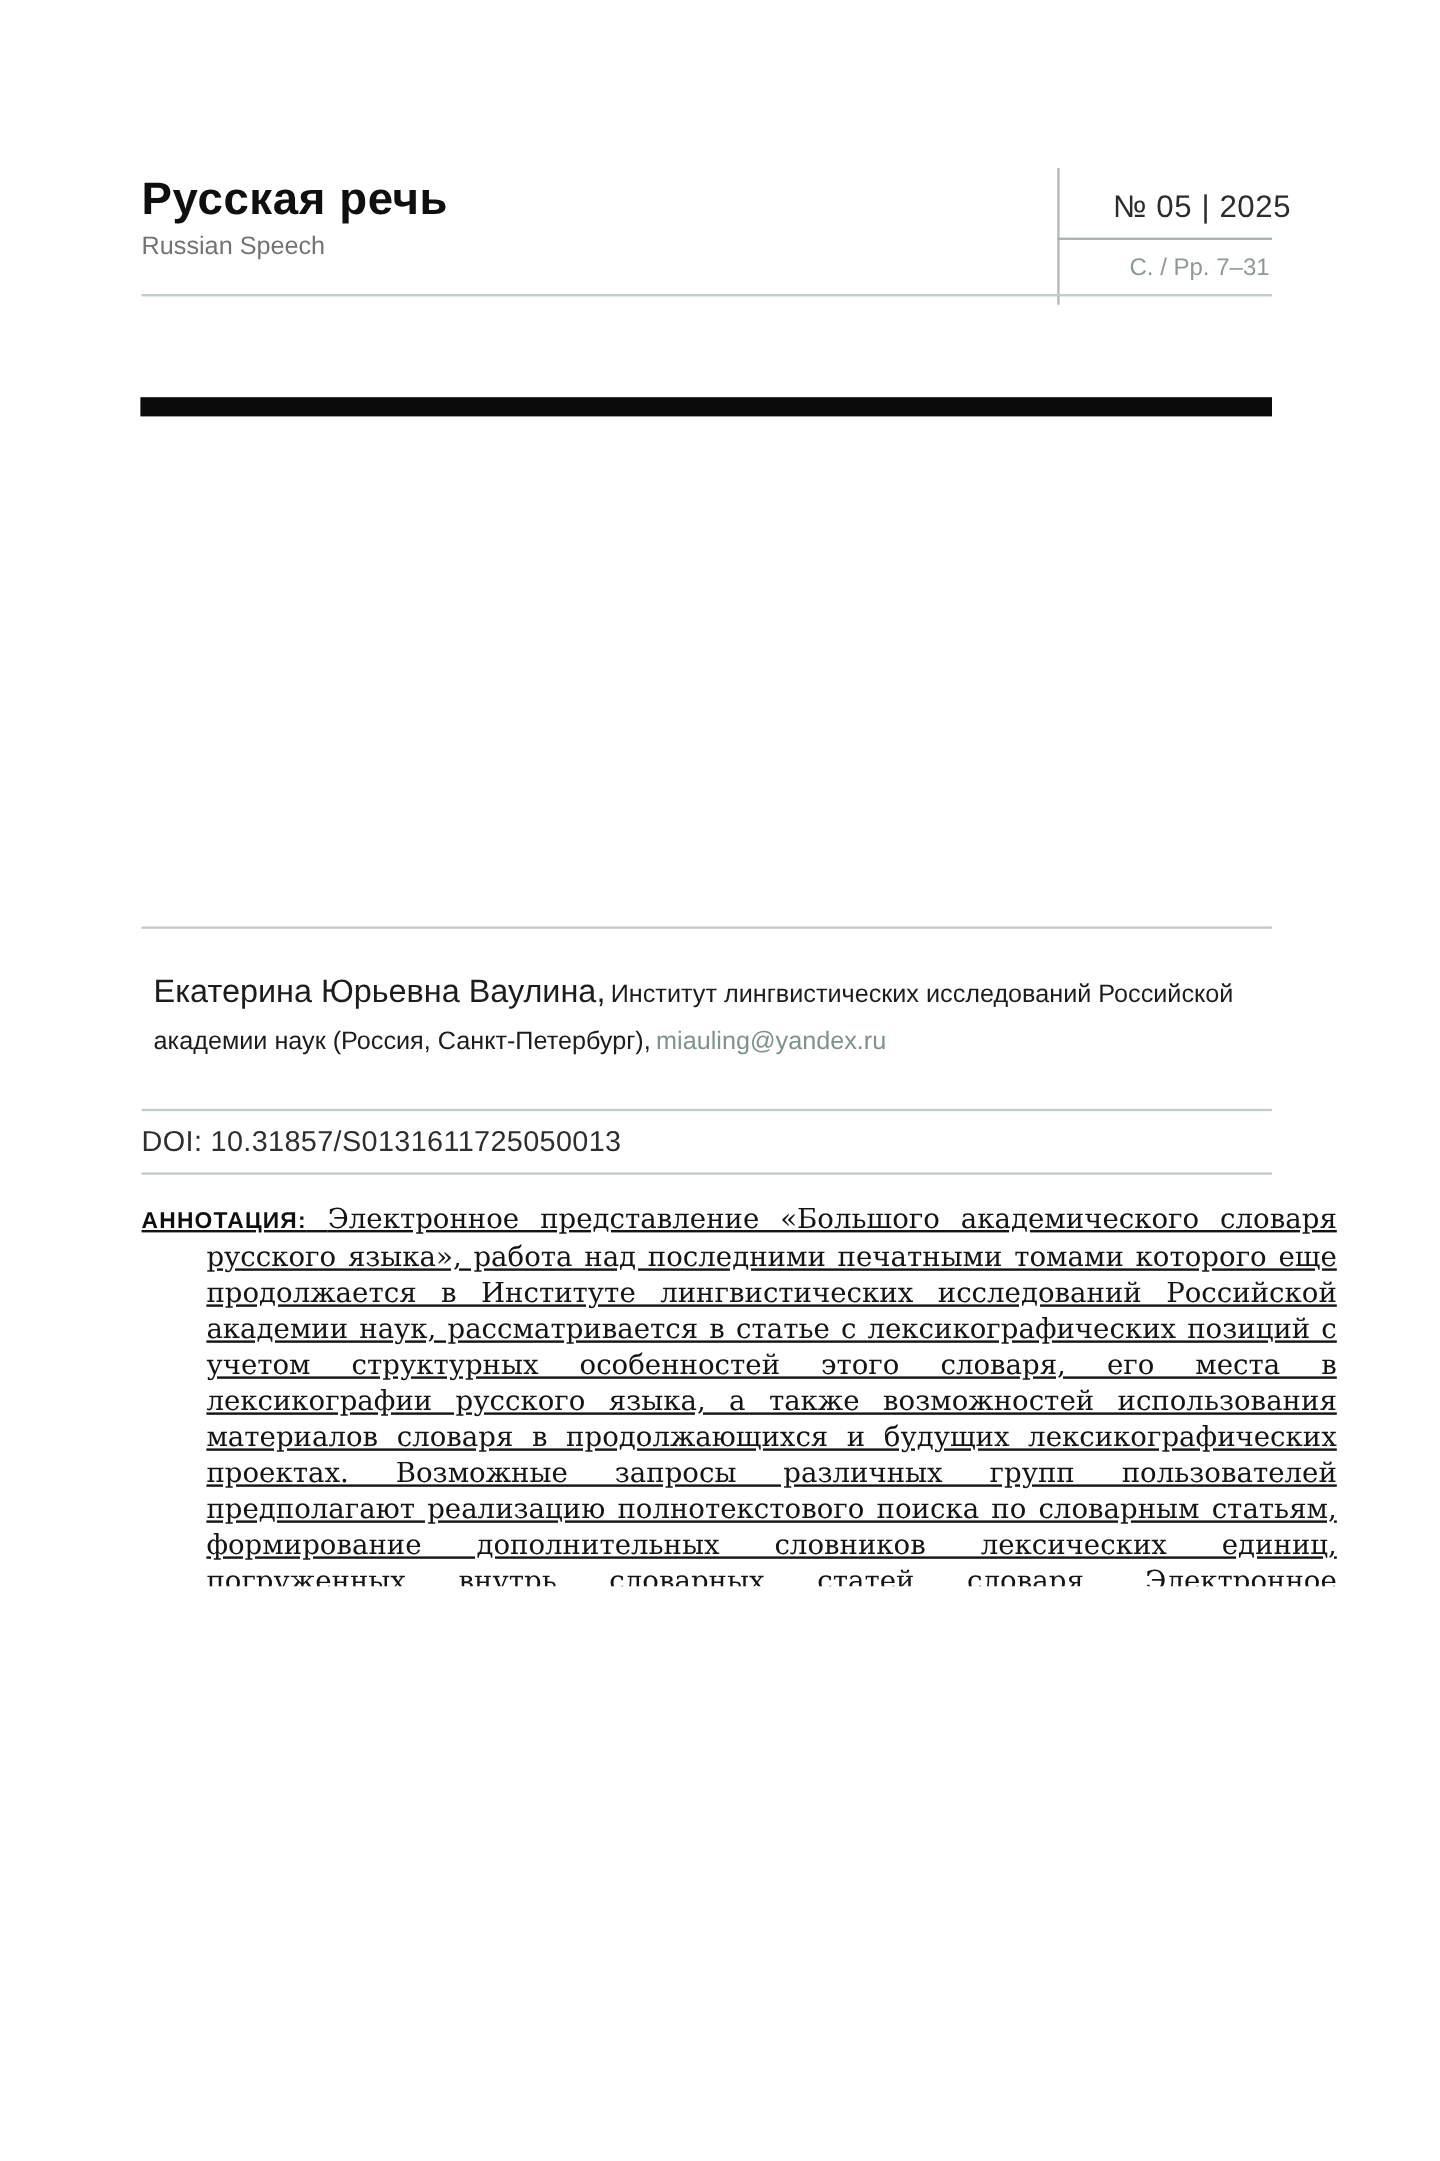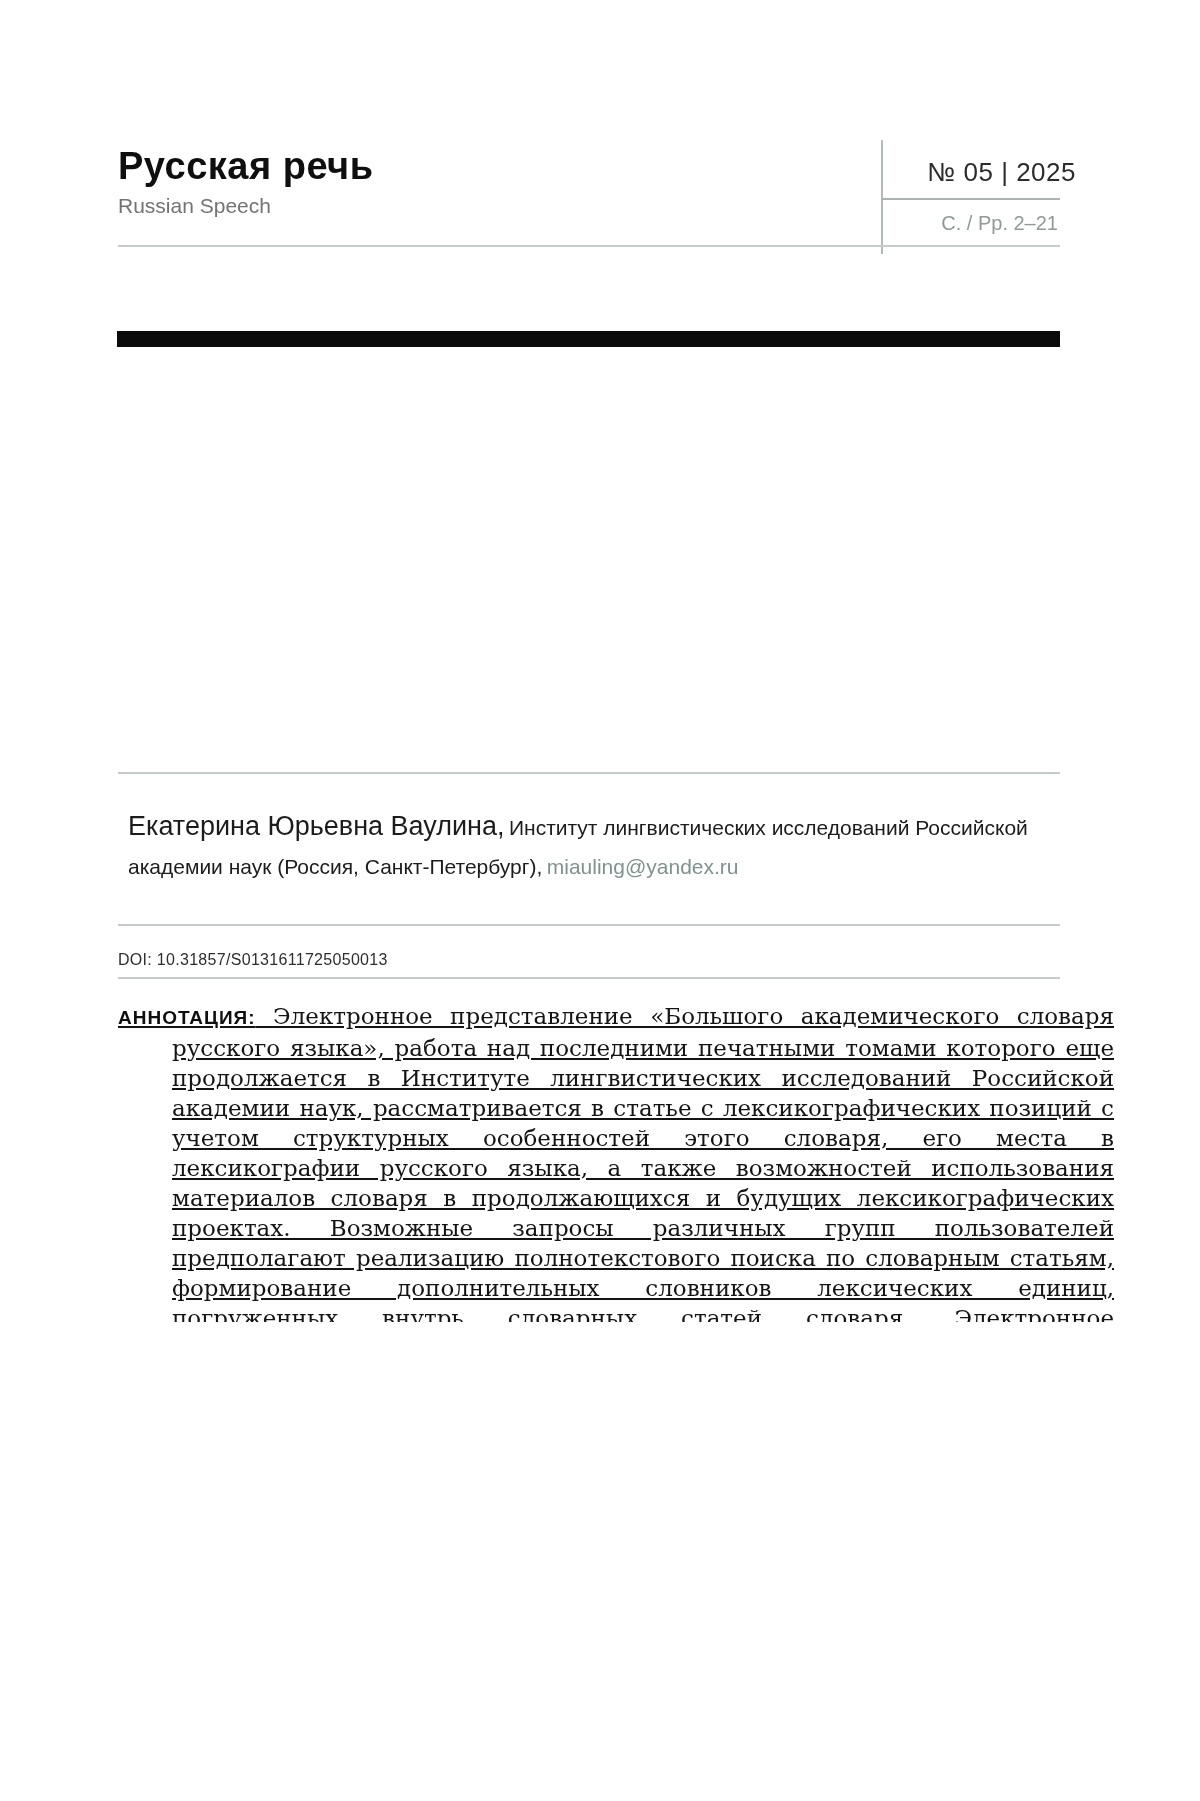--- a/index.html
+++ b/index.html
@@ -78,21 +78,21 @@
   .author-affiliation { font-size: 21px; }
   .author-email {
     font-size: 21px; color: #7f928e; text-decoration: none;
   }
 
   
   .doi-rule-top    { left: 118px; top: 924px; width: 942px; height: 2px; background: #c5cbca; }
   .doi-rule-bottom { left: 118px; top: 977px; width: 942px; height: 2px; background: #c5cbca; }
   .doi-text {
     left: 118px; top: 938px; width: 942px;
-    font-size: 16px; color: #2e2e2e; letter-spacing: 0.3px; margin-top: 13px;
+    font-size: 24px; color: #2e2e2e; letter-spacing: 0.3px;
   }
 
   
   .abstract {
     left: 118px; top: 1001px; width: 942px;
     font-family: "DejaVu Serif", "Liberation Serif", serif;
     font-size: 23px; color: #141414;
     line-height: 30px;
     text-align: justify;
     padding-left: 54px; text-indent: -54px;
@@ -116,21 +116,21 @@
 <body>
 
 <div class="page">
 
   <div class="abs journal-name">Русская речь</div>
   <div class="abs journal-subtitle">Russian Speech</div>
 
   <div class="abs header-vertical-rule"></div>
   <div class="abs issue-number">№ 05 | 2025</div>
   <div class="abs issue-divider"></div>
-  <div class="abs pages-range">С. / Pp. 2–21</div>
+  <div class="abs pages-range">С. / Pp. 7–31</div>
   <div class="abs header-bottom-rule"></div>
 
   <div class="abs section-bar"></div>
 
 
   <div class="abs author-rule"></div>
   <div class="abs author-block">
     <span class="author-name">Екатерина Юрьевна Ваулина,</span>
     <span class="author-affiliation">Институт лингвистических исследований Российской</span>
     <br>

